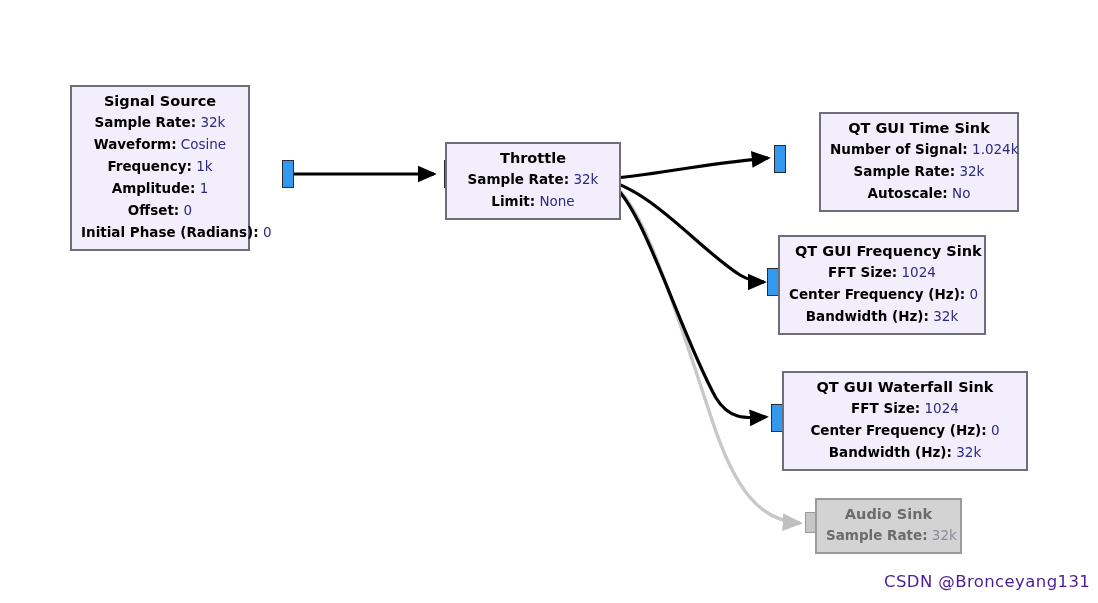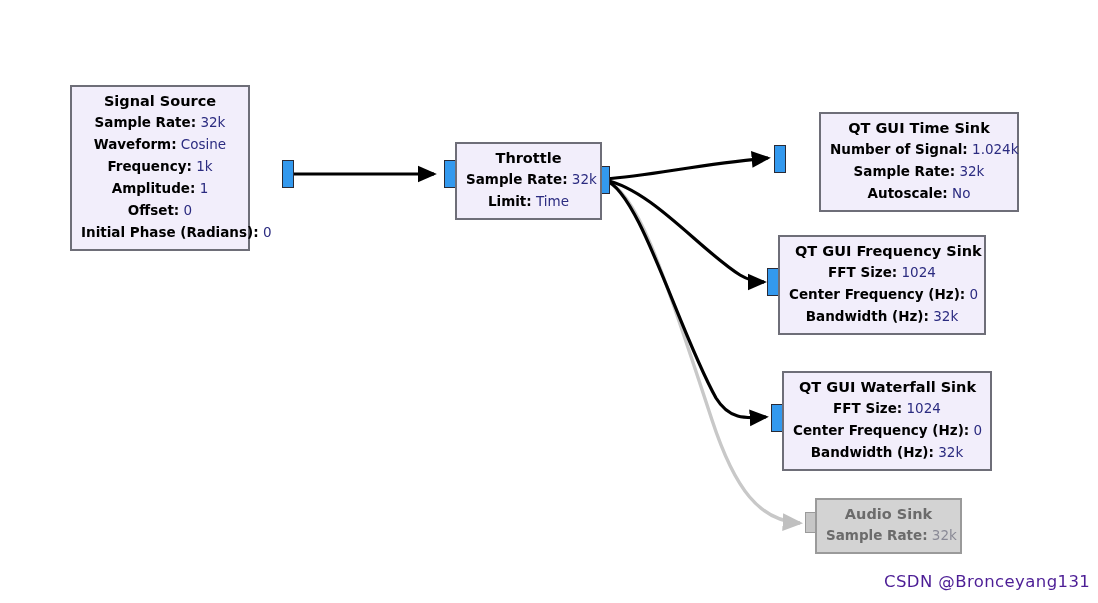--- a/index.html
+++ b/index.html
@@ -156,29 +156,29 @@
     <div class="param">
       <span class="k">Offset:</span>
       <span class="v">0</span>
     </div>
     <div class="param">
       <span class="k">Initial Phase (Radians):</span>
       <span class="v">0</span>
     </div>
   </div>
 
-  <div class="block" style="left:455px; top:142px; width:147px;">
+  <div class="block" style="left:445px; top:142px; width:176px;">
     <div class="block-title">Throttle</div>
     <div class="param">
       <span class="k">Sample Rate:</span>
       <span class="v">32k</span>
     </div>
     <div class="param">
       <span class="k">Limit:</span>
-      <span class="v">Time</span>
+      <span class="v">None</span>
     </div>
   </div>
 
   <div class="block" style="left:785px; top:112px; width:200px;margin-left:34px;">
     <div class="block-title">QT GUI Time Sink</div>
     <div class="param">
       <span class="k">Number of Signal:</span>
       <span class="v">1.024k</span>
     </div>
     <div class="param">
@@ -200,21 +200,21 @@
     <div class="param">
       <span class="k">Center Frequency (Hz):</span>
       <span class="v">0</span>
     </div>
     <div class="param">
       <span class="k">Bandwidth (Hz):</span>
       <span class="v">32k</span>
     </div>
   </div>
 
-  <div class="block" style="left:782px; top:371px; width:210px;">
+  <div class="block" style="left:782px; top:371px; width:246px;">
     <div class="block-title">QT GUI Waterfall Sink</div>
     <div class="param">
       <span class="k">FFT Size:</span>
       <span class="v">1024</span>
     </div>
     <div class="param">
       <span class="k">Center Frequency (Hz):</span>
       <span class="v">0</span>
     </div>
     <div class="param">

